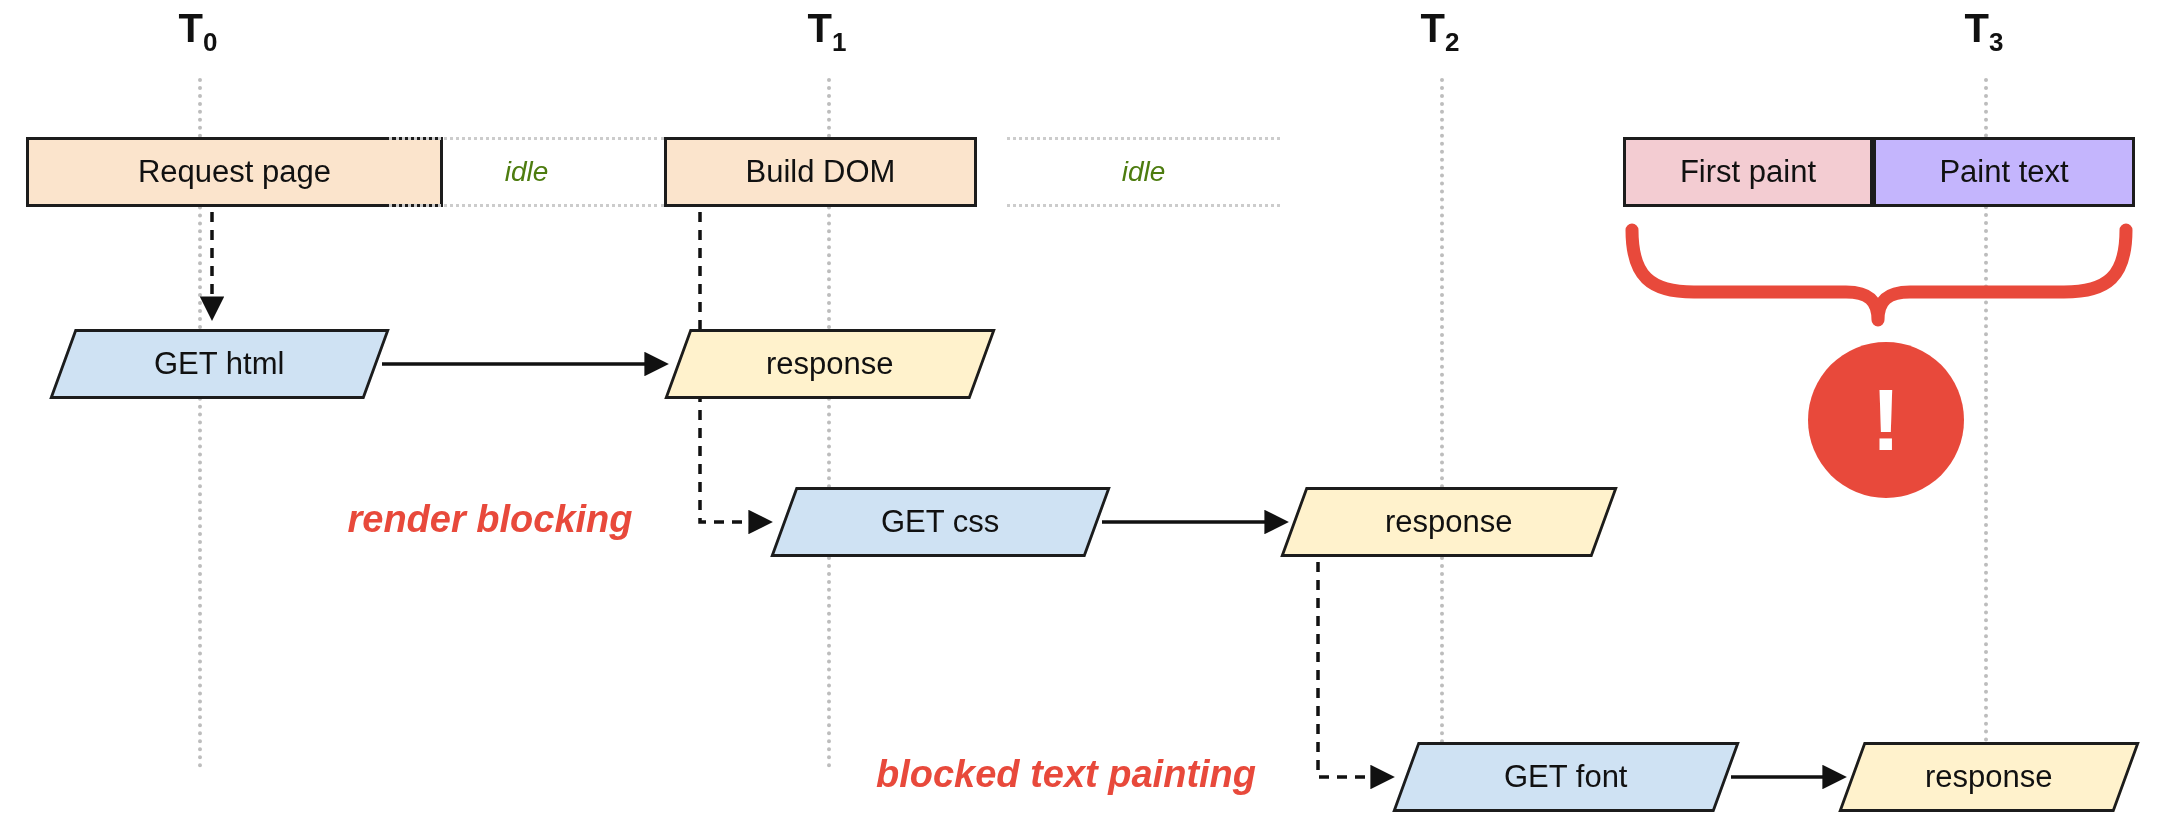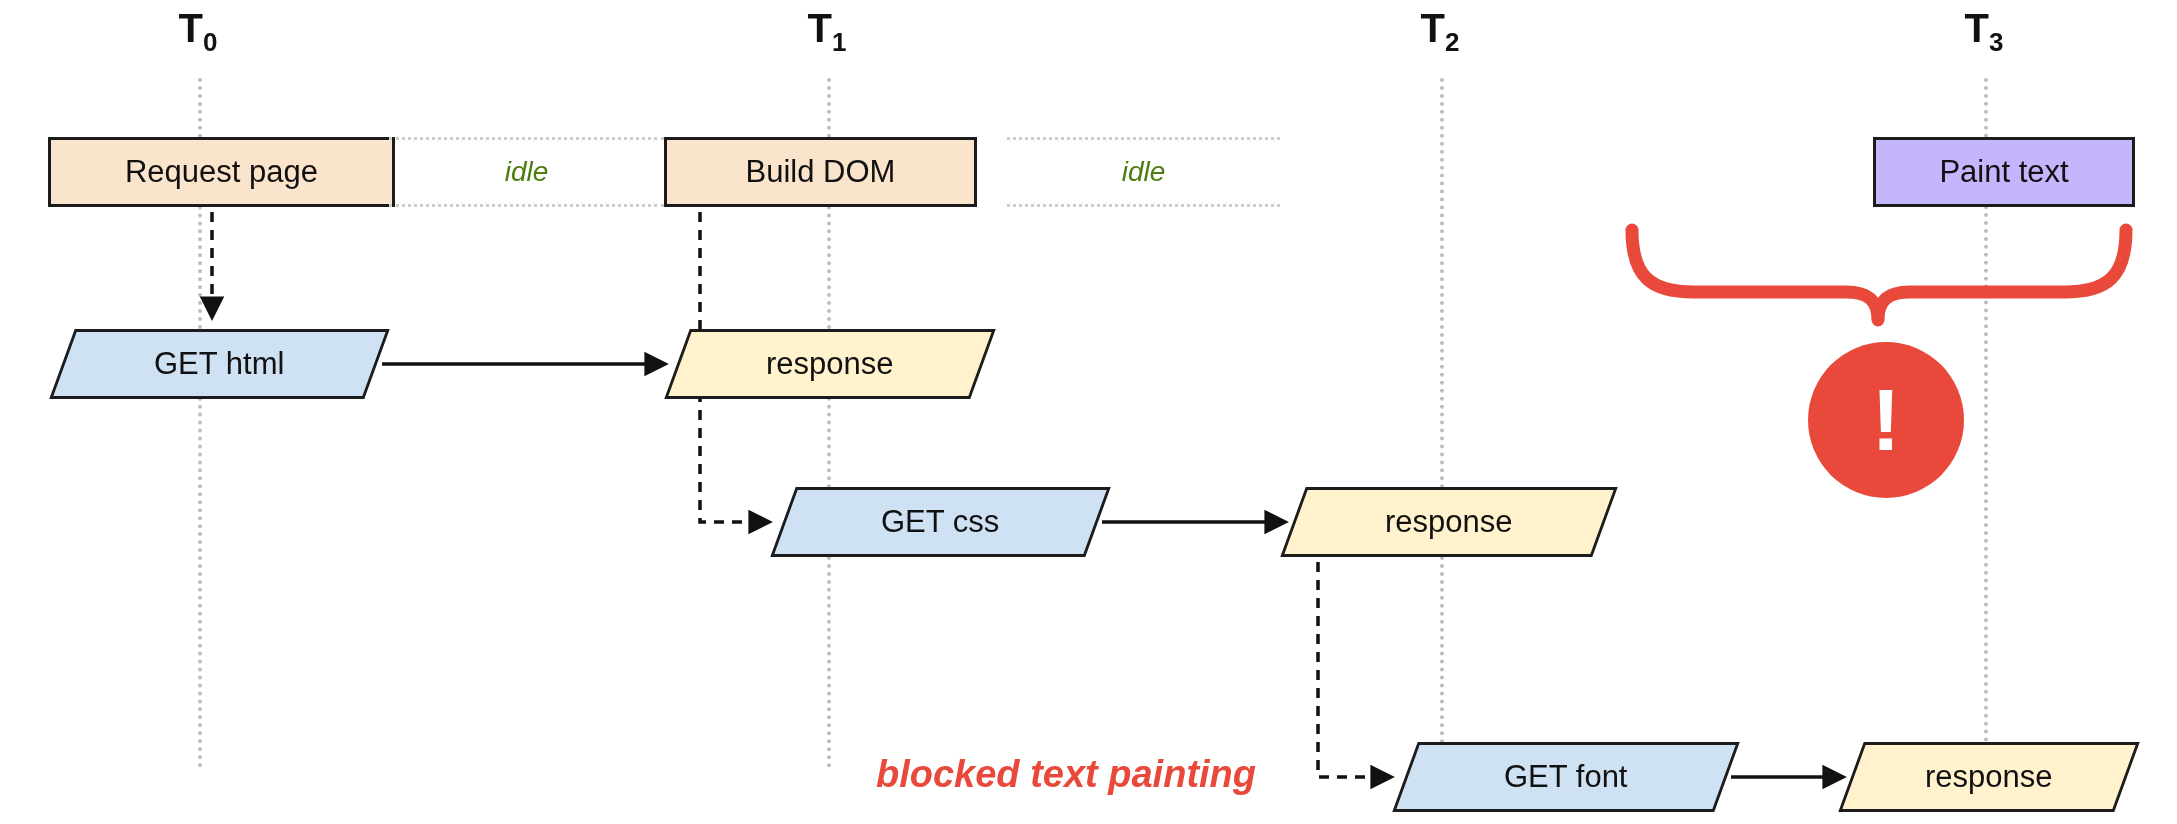--- a/index.html
+++ b/index.html
@@ -103,24 +103,25 @@
     <line x1="1102" y1="522" x2="1284" y2="522" stroke="#111111" stroke-width="3.5" marker-end="url(#arrow)"></line>
 
     <line x1="1731" y1="777" x2="1842" y2="777" stroke="#111111" stroke-width="3.5" marker-end="url(#arrow)"></line>
   </svg>
 
   <div class="tmark" style="left:138px"><span>T</span><sub>0</sub></div>
   <div class="tmark" style="left:767px"><span>T</span><sub>1</sub></div>
   <div class="tmark" style="left:1380px"><span>T</span><sub>2</sub></div>
   <div class="tmark" style="left:1924px"><span>T</span><sub>3</sub></div>
 
-  <div class="box" style="left:48px;width:347px">Request page</div>
+  <div class="box" style="left:26px;width:417px">Request page</div>
   <div class="idleseg" style="left:389px;width:275px">idle</div>
   <div class="box" style="left:664px;width:313px">Build DOM</div>
   <div class="idleseg" style="left:1007px;width:273px">idle</div>
+  <div class="box pink" style="left:1623px;width:250px">First paint</div>
   <div class="box green" style="left:1873px;width:262px">Paint text</div>
 
   <div class="para blue" style="left:62px;top:329px;width:315px">
       <span class="unskew">GET html</span>
     </div>
   <div class="para yellow" style="left:677px;top:329px;width:306px">
       <span class="unskew">response</span>
     </div>
 
   <div class="para blue" style="left:783px;top:487px;width:315px">
@@ -130,20 +131,21 @@
       <span class="unskew">response</span>
     </div>
 
   <div class="para blue" style="left:1405px;top:742px;width:322px">
       <span class="unskew">GET font</span>
     </div>
   <div class="para yellow" style="left:1851px;top:742px;width:276px">
       <span class="unskew">response</span>
     </div>
 
+  <div class="note" style="left:490px;top:498px">render blocking</div>
   <div class="note" style="left:1066px;top:753px">blocked text painting</div>
 
   <svg class="layer" width="2177" height="824" style="pointer-events:none">
     <path d="M 1632 230 C 1632 276 1650 292 1694 292 L 1846 292 C 1868 292 1878 300 1878 320 C 1878 300 1888 292 1910 292 L 2064 292 C 2108 292 2126 276 2126 230" fill="none" stroke="#e8493b" stroke-width="13" stroke-linecap="round" stroke-linejoin="round"></path>
   </svg>
 
   <div class="alert">
     <span>!</span>
   </div>
 

